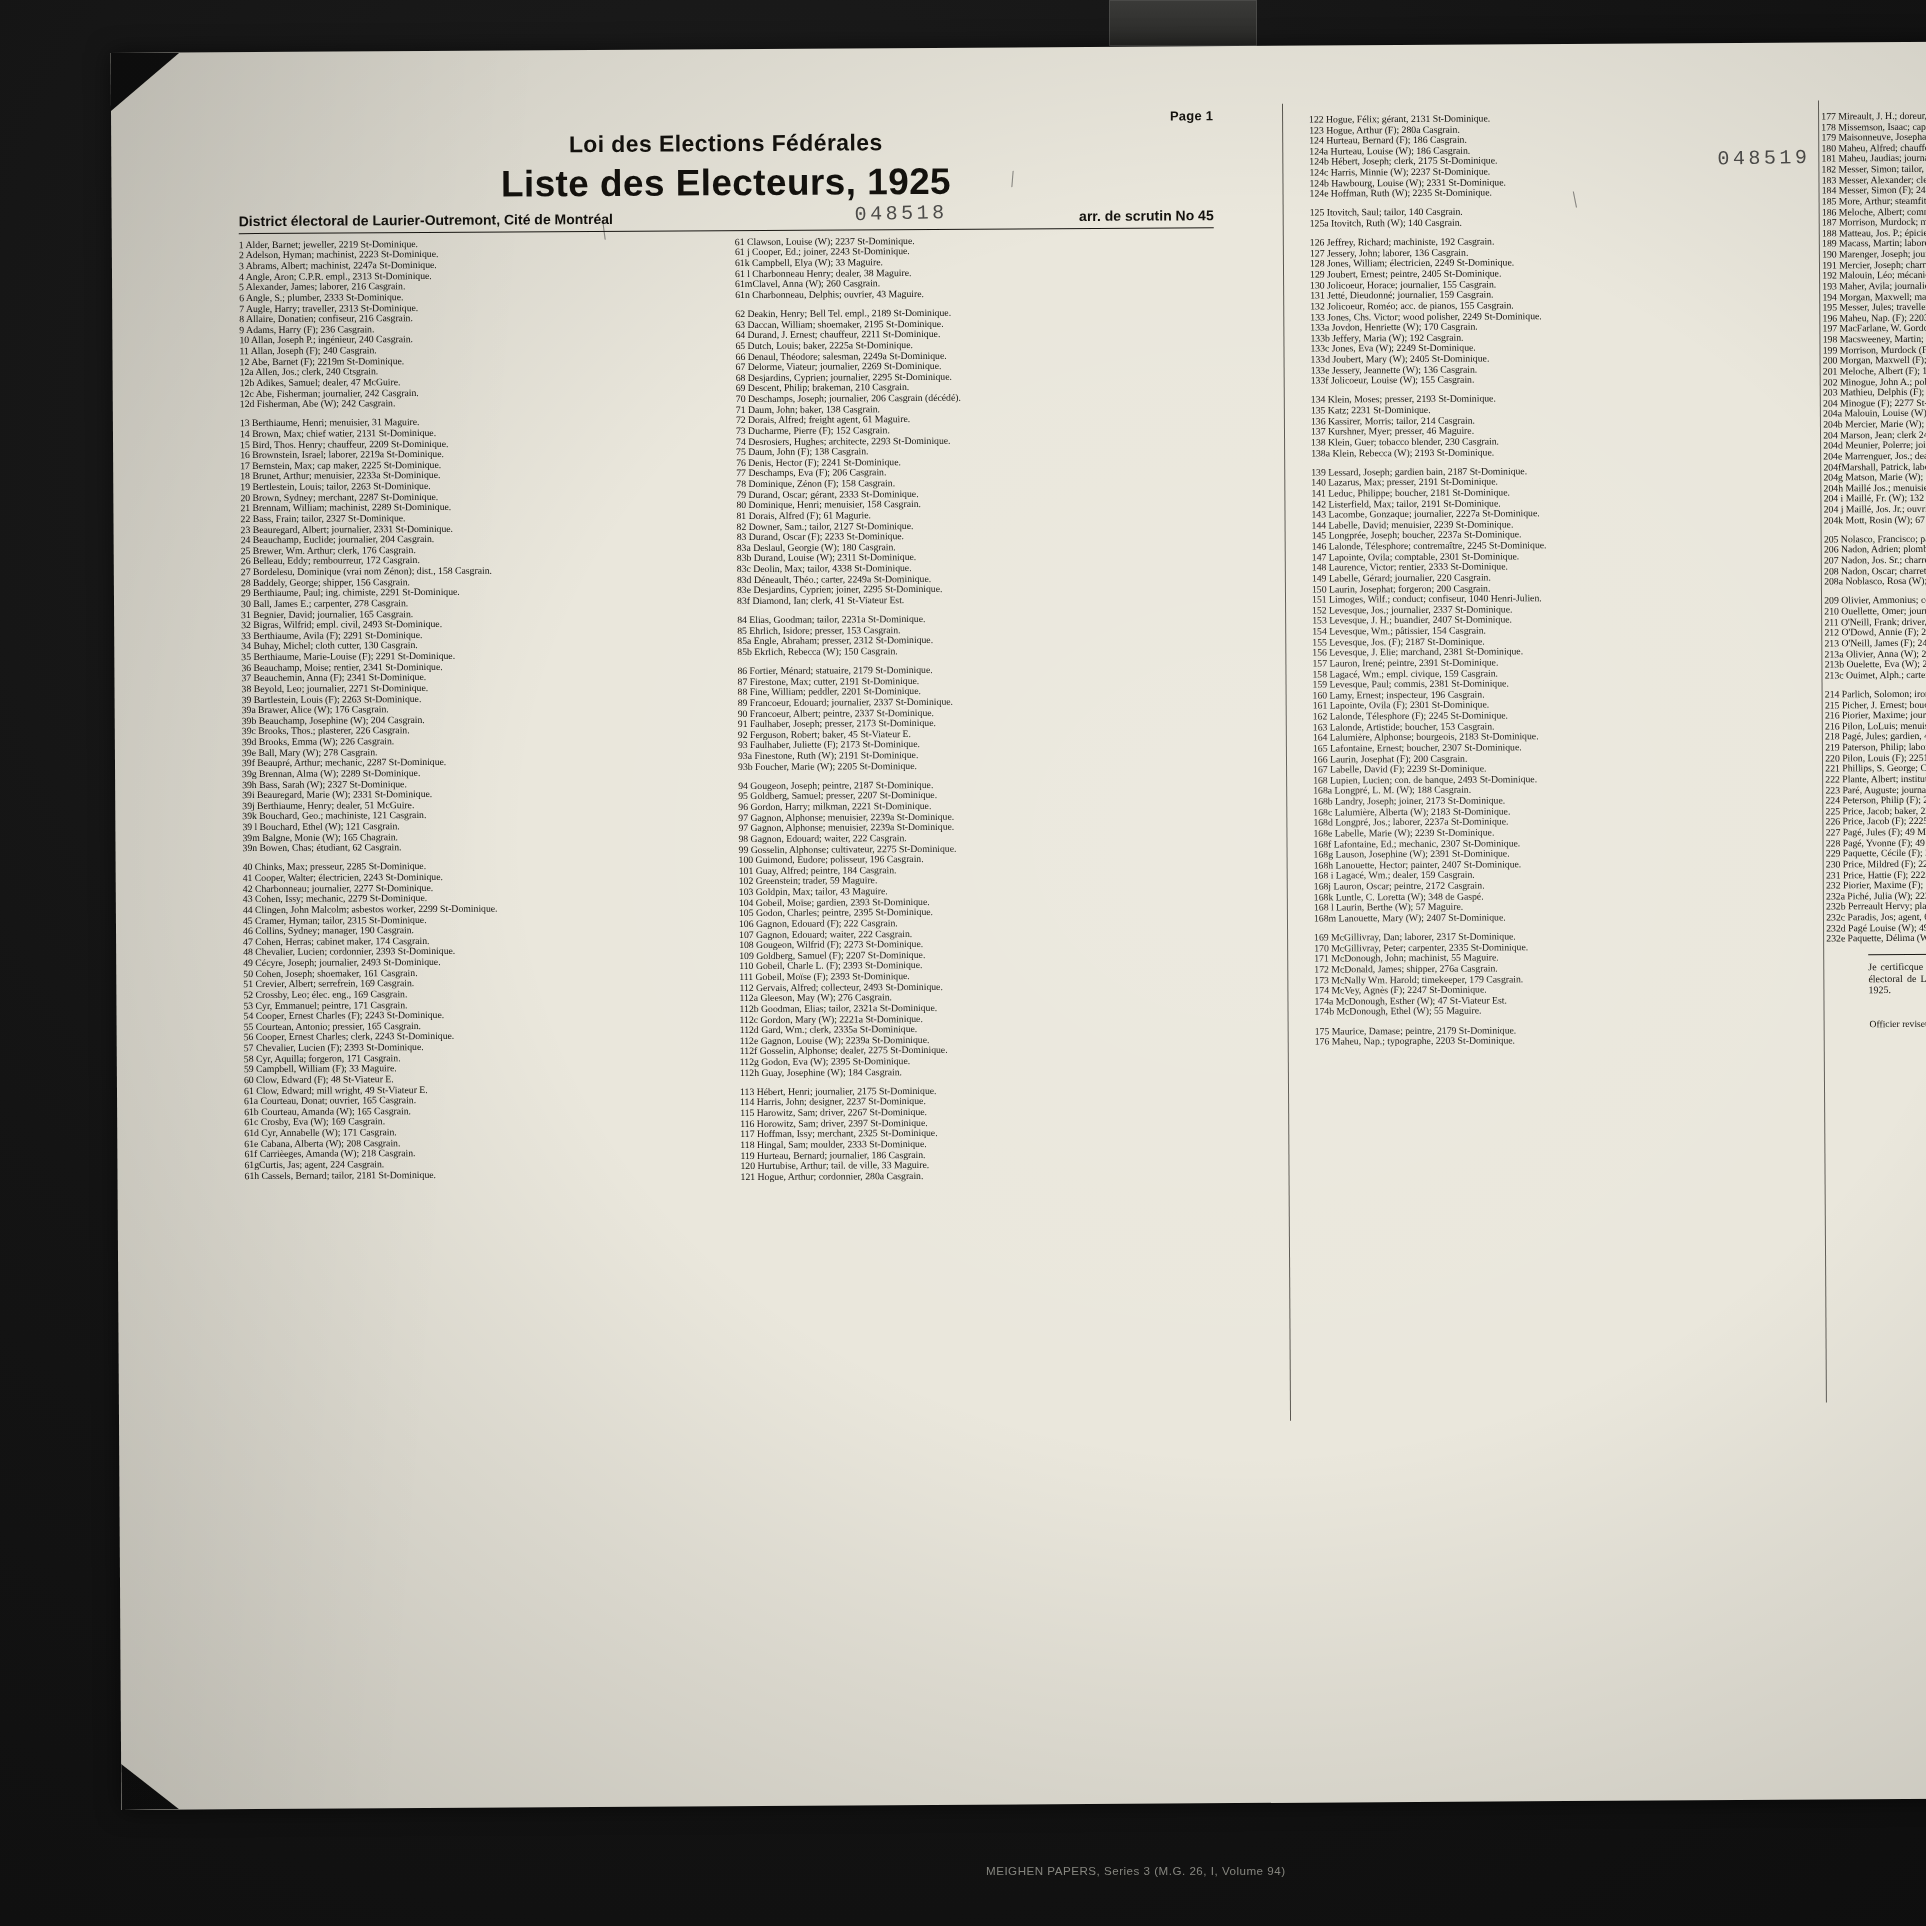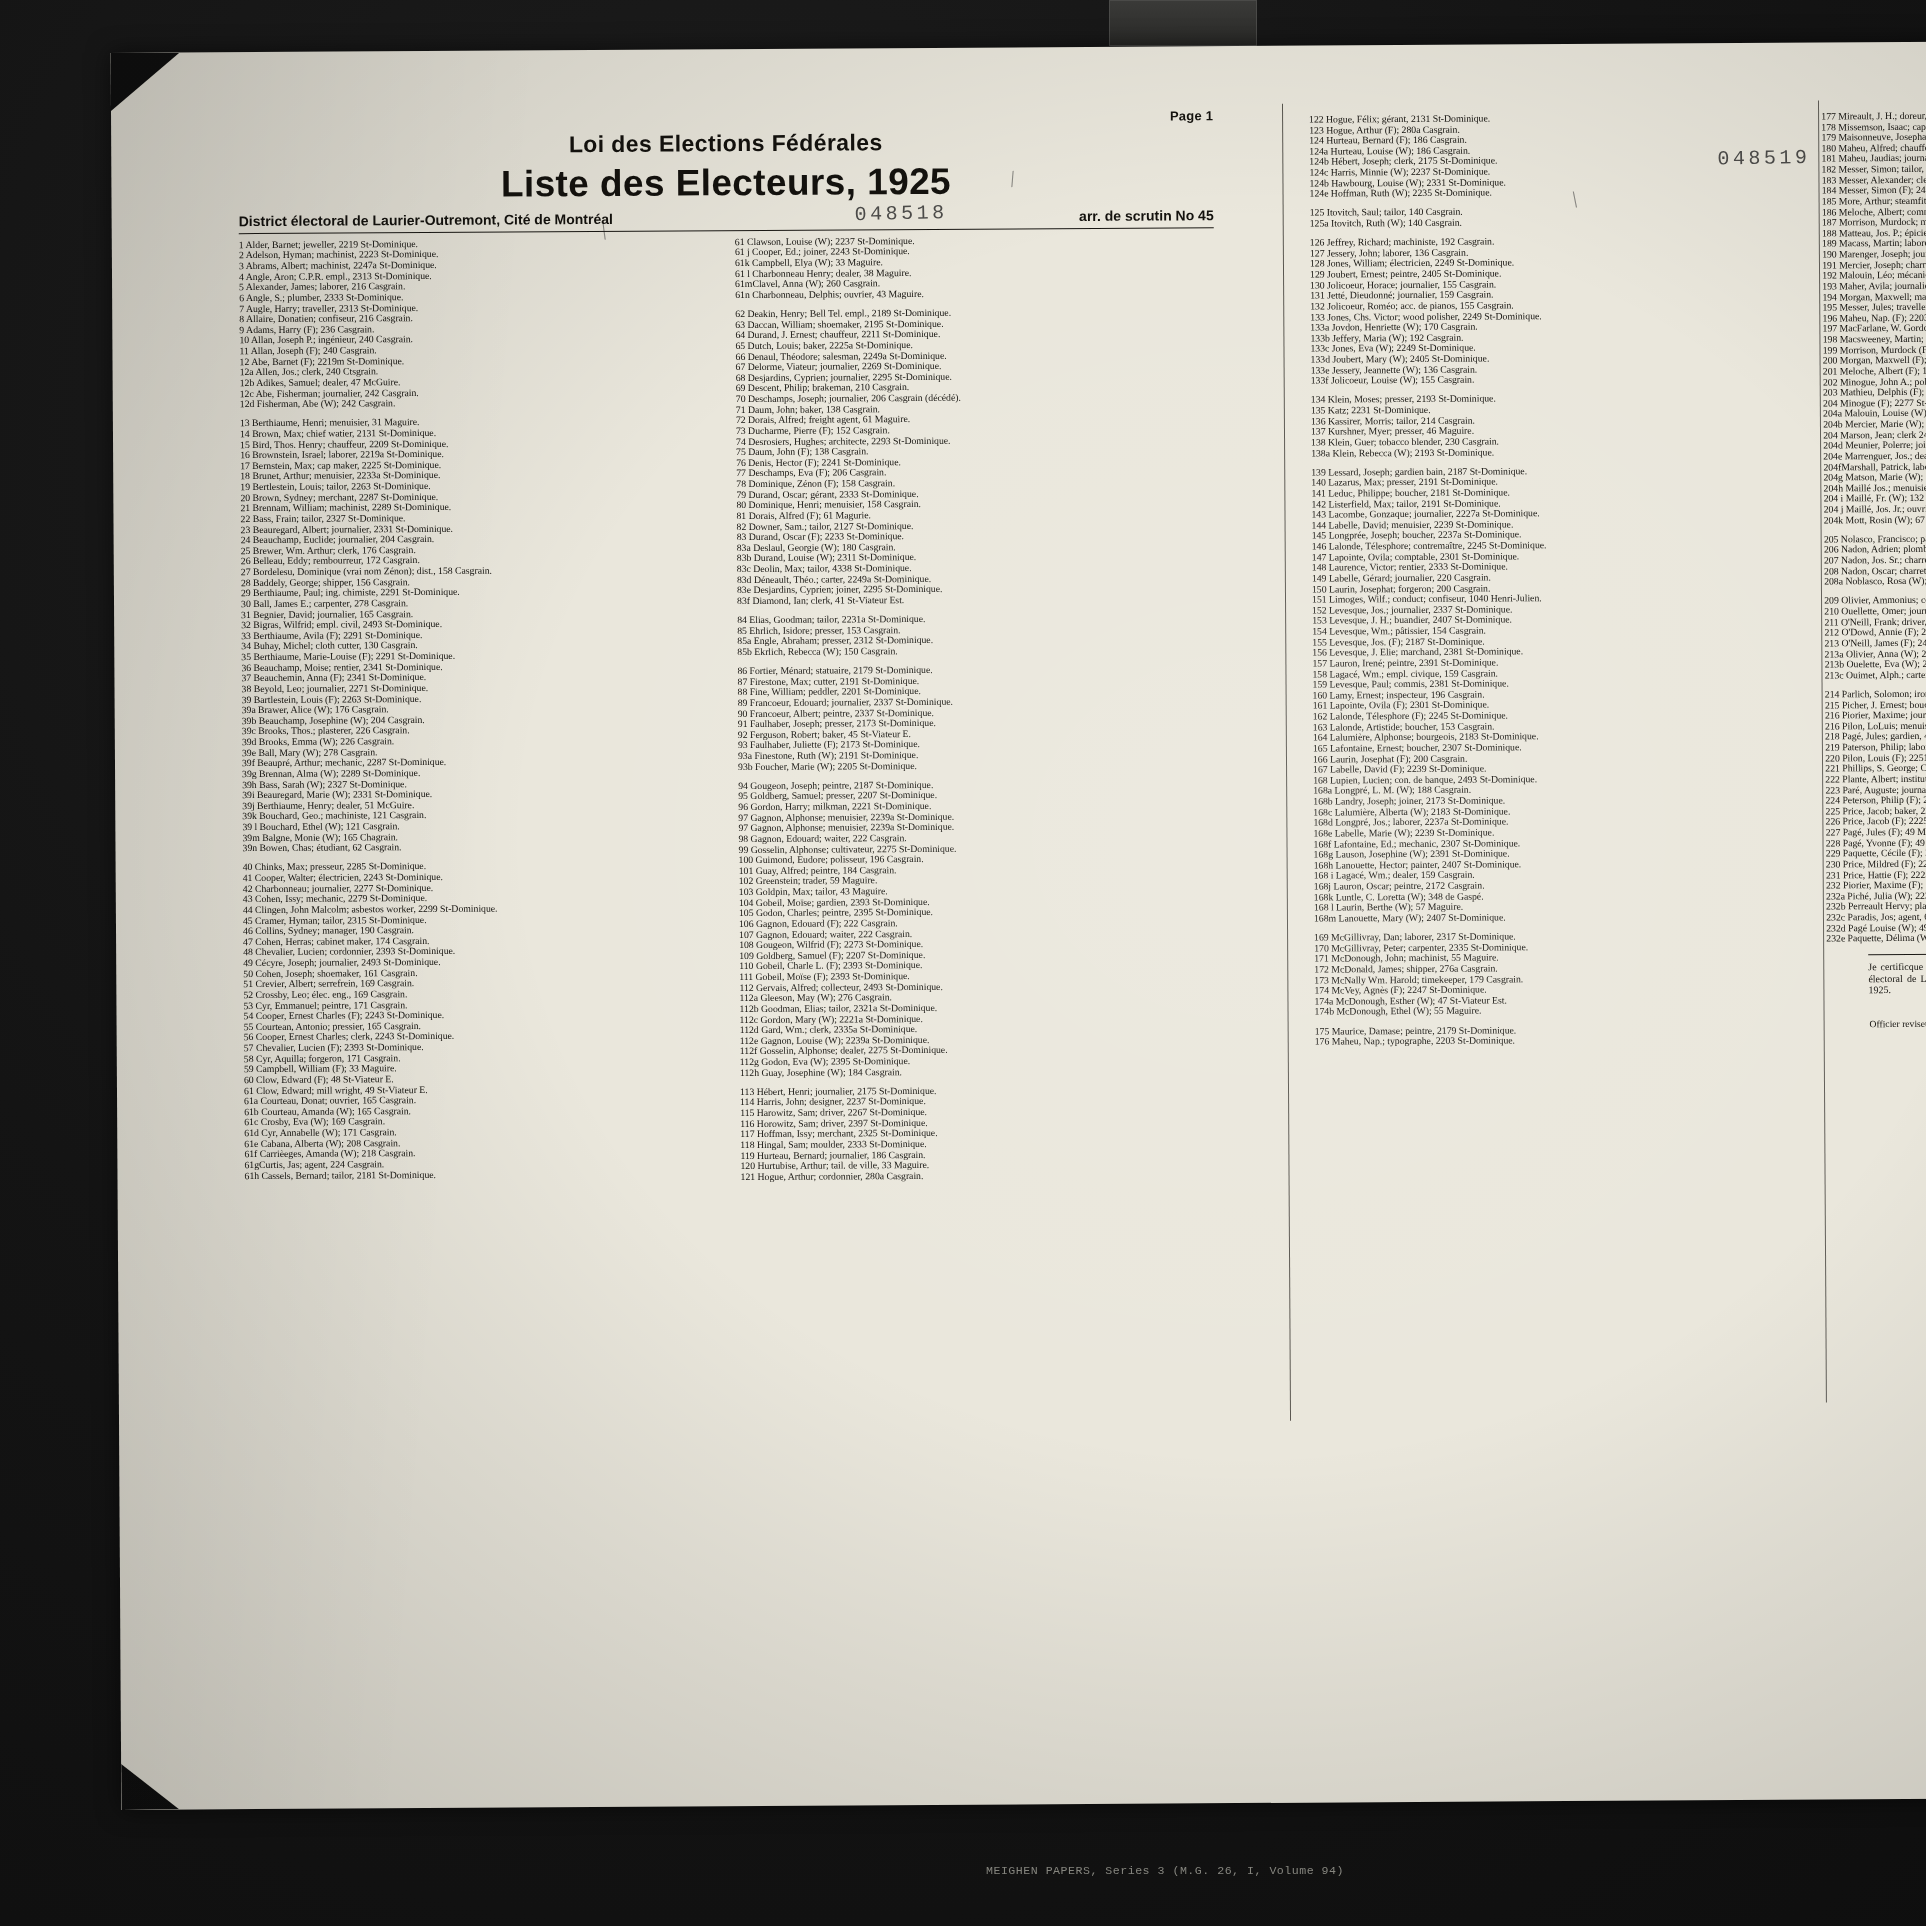--- a/index.html
+++ b/index.html
@@ -194,21 +194,21 @@
     font-size: 23px;
     font-family: "Liberation Serif", serif;
     opacity: 0.55;
   }
 
   
   #caption {
     position: absolute;
     left: 986px;
     top: 1864px;
-    font-family: Liberation Mono, monospace;
+    font-family: Liberation Sans, sans-serif;
     font-size: 11.6px;
     color: #9a9a92;
     letter-spacing: 0.5px;
     opacity: 0.85;
   }
 </style>
 </head>
 <body>
 
 <div id="board"></div>

